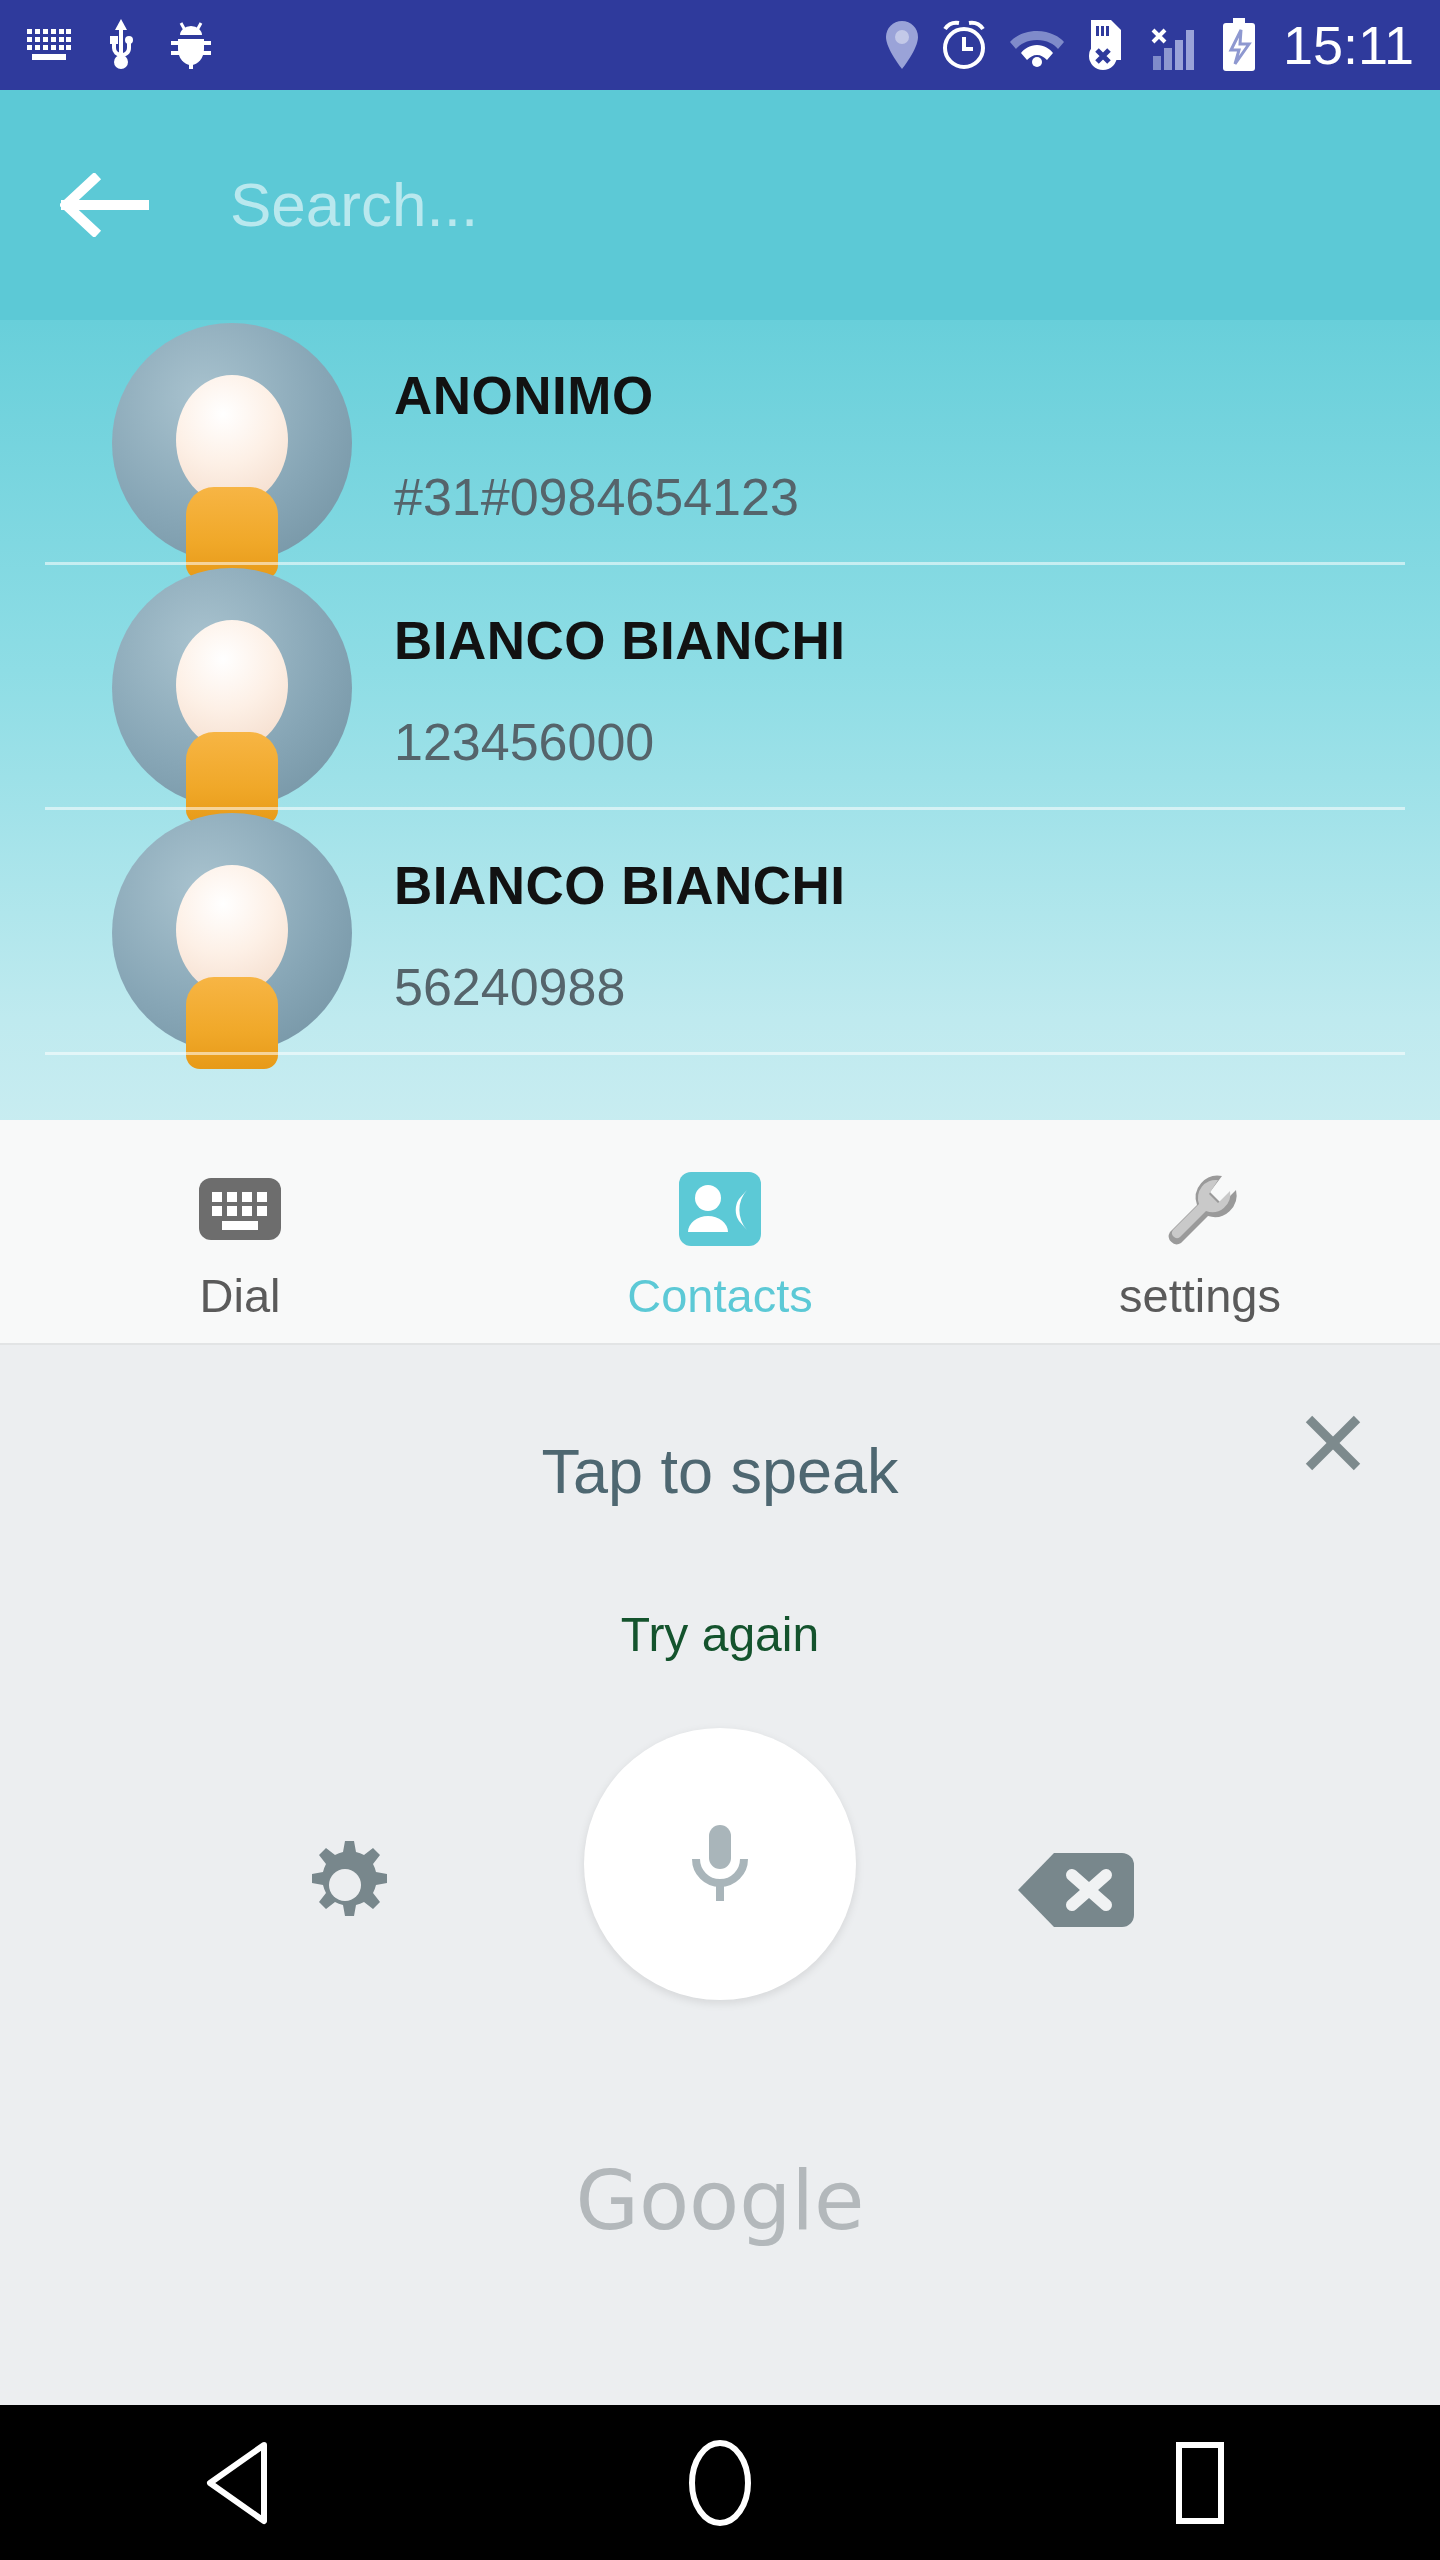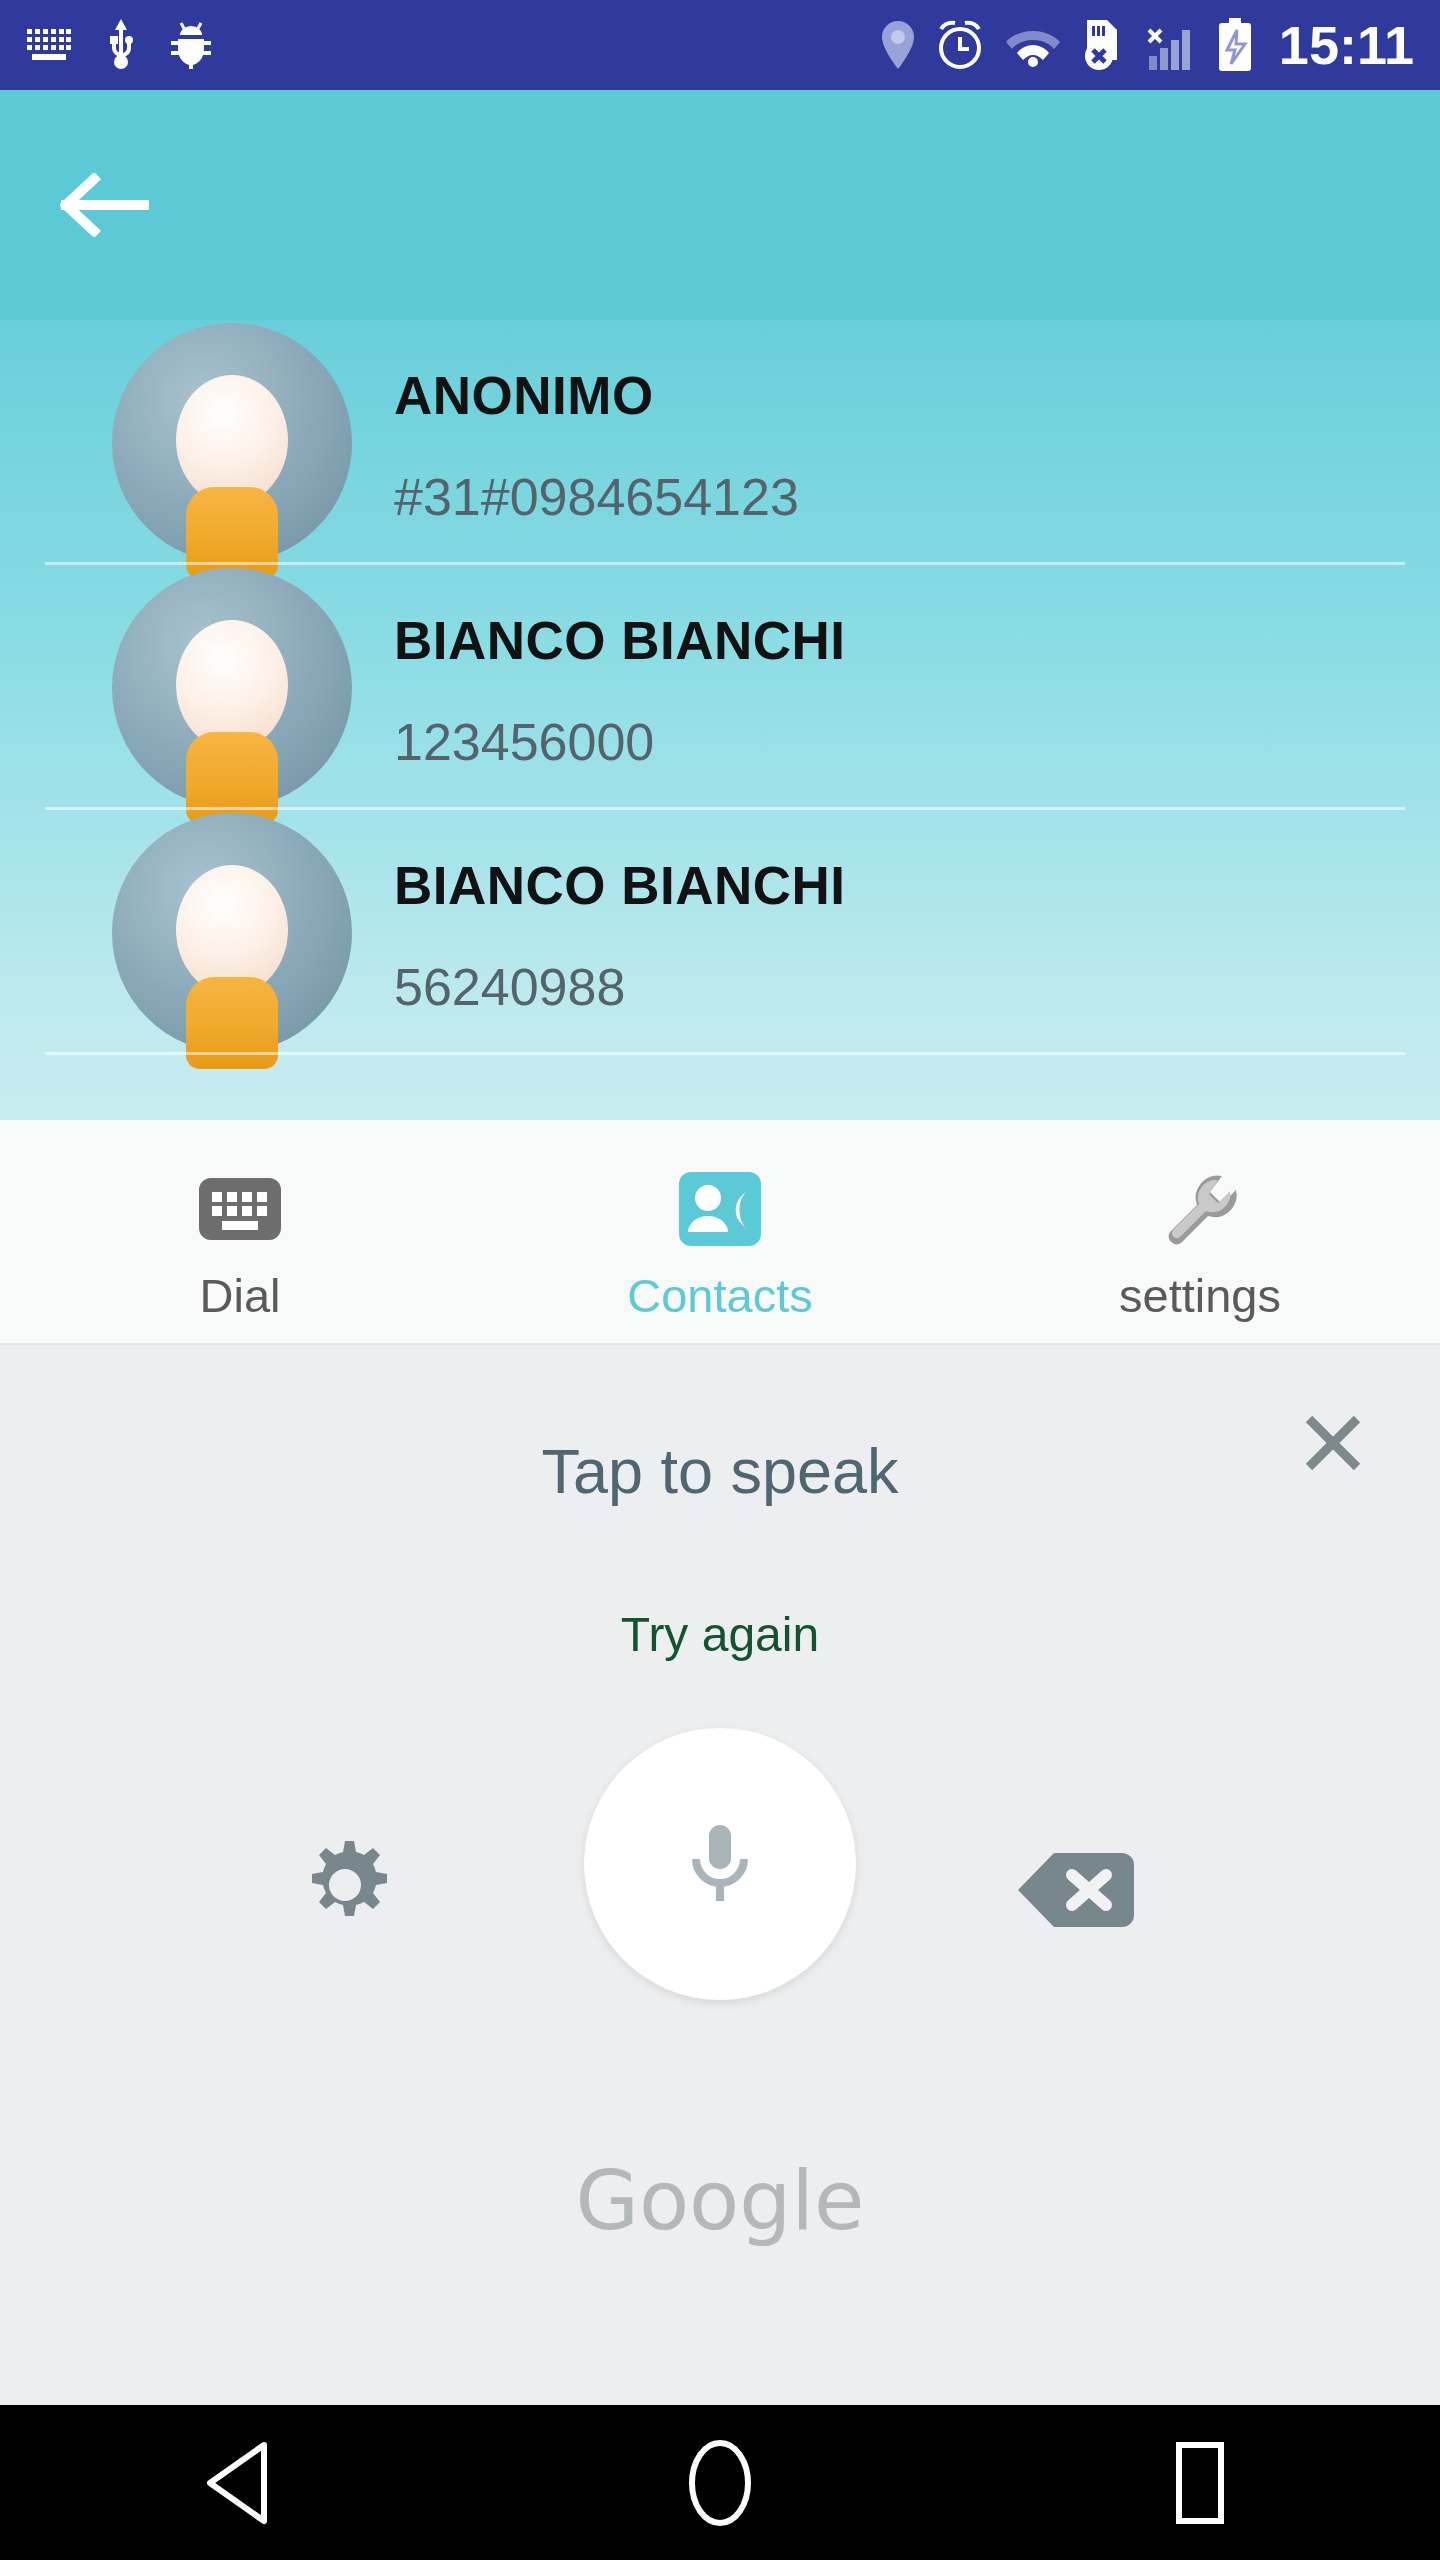--- a/index.html
+++ b/index.html
@@ -22,21 +22,21 @@
     width:1440px; height:90px;
     background:#2f3a9c;
     display:flex; align-items:center;
     padding:0 26px;
   }
   .sb-left{ display:flex; align-items:center; gap:34px; }
   .sb-right{ margin-left:auto; display:flex; align-items:center; gap:20px; }
   .sb-ic{ display:flex; align-items:center; justify-content:center; }
   .sb-clock{
     color:#ffffff; font-size:54px; letter-spacing:0px;
-    line-height:1; margin-left:6px; font-weight:700;
+    line-height:1; margin-left:6px; font-weight:400;
   }
 
   
   .searchbar{
     position:absolute; top:90px; left:0;
     width:1440px; height:230px;
     background:#5cc9d6;
     display:flex; align-items:center;
   }
   .back-btn{
@@ -308,20 +308,23 @@
 
   <div class="searchbar">
     <div class="back-btn">
       <svg width="90" height="64" viewBox="0 0 90 64">
         <g stroke="#ffffff" stroke-width="10" fill="none" stroke-linecap="square">
           <line x1="6" y1="32" x2="84" y2="32"></line>
           <polyline points="34,6 6,32 34,58"></polyline>
         </g>
       </svg>
     </div>
+    <div class="search-input">
+      <span class="search-ph">Search...</span>
+    </div>
   </div>
 
   <div class="contact-list">
 
     <div class="contact-row">
       <div class="avatar">
         <div class="disc"></div>
           <div class="head"></div>
           <div class="body"></div>
       </div>

